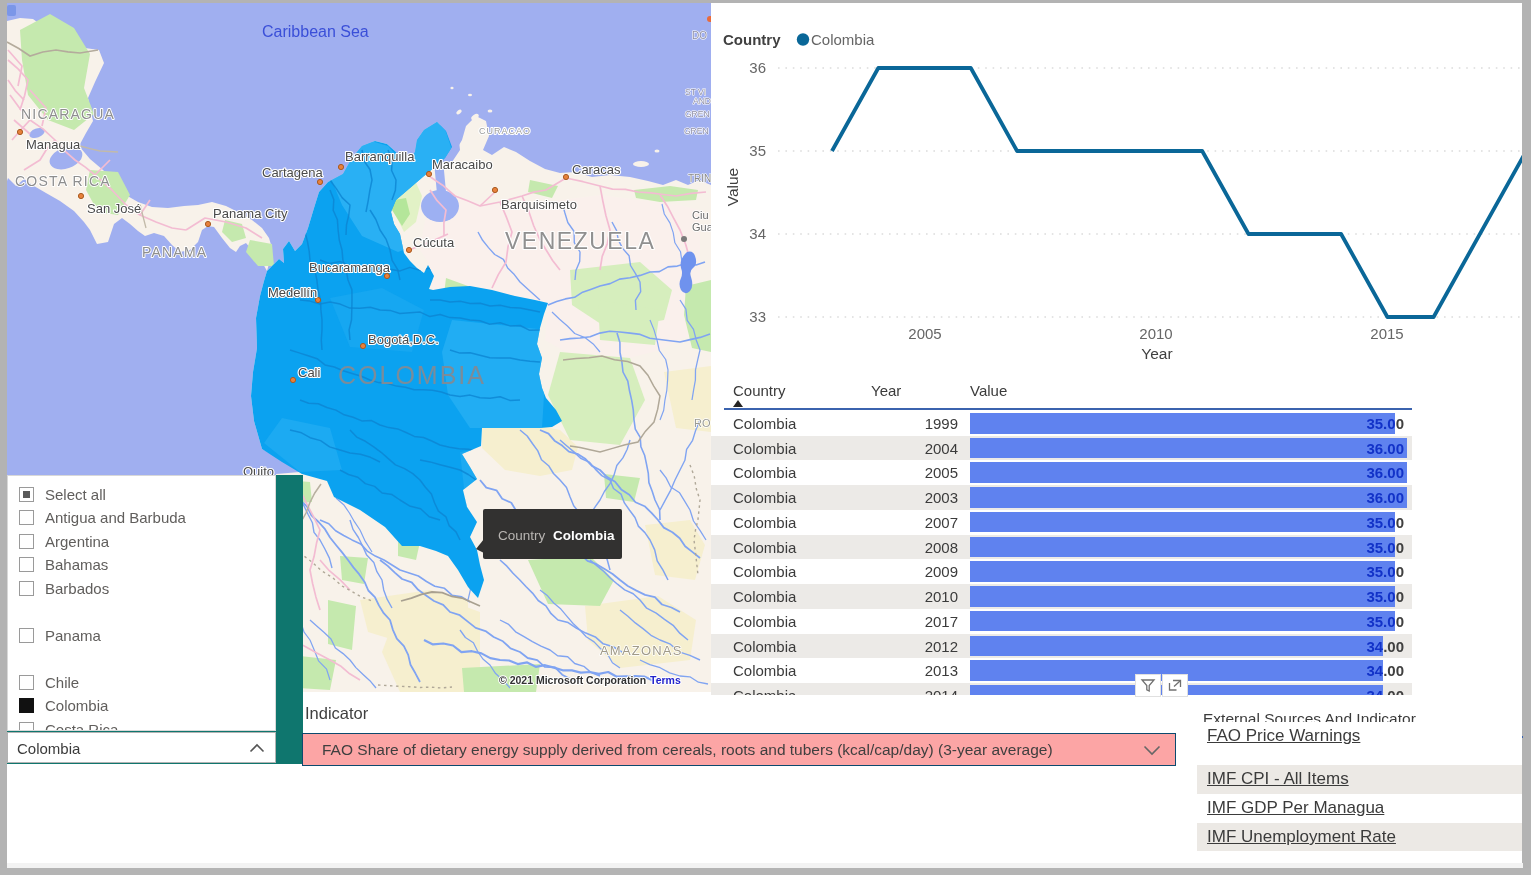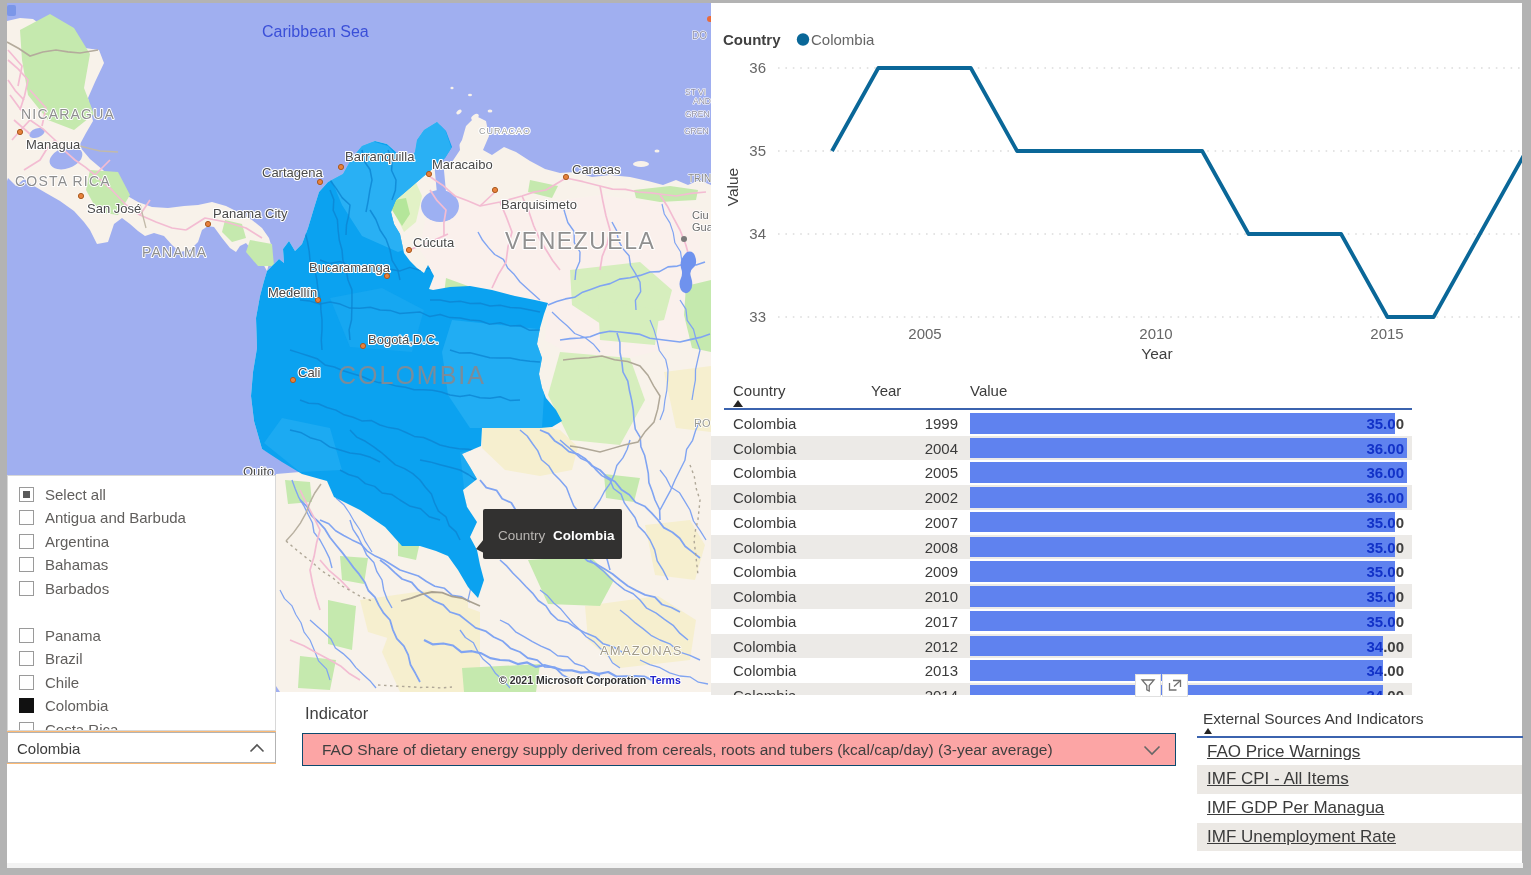--- a/index.html
+++ b/index.html
@@ -12,21 +12,21 @@
 #table .hline{position:absolute;left:13px;top:38px;width:688px;height:2px;background:#3b63ae}
 #table .r{position:absolute;left:0;width:701px;height:24.72px;background:#fff}
 #table .r.odd{background:#eceae7}
 #table .c1{position:absolute;left:22px;top:4px;font-size:15px;color:#3b3b3b}
 #table .c2{position:absolute;left:167px;top:4px;width:80px;text-align:right;font-size:15px;color:#3b3b3b}
 #table .vg{position:absolute;left:413px;top:4px;width:280px;text-align:right;font-size:15px;font-weight:bold;color:#404040}
 #table .bar{position:absolute;left:259px;top:2px;height:20.5px;background:#5f82ef;overflow:hidden}
 #table .vb{position:absolute;top:2px;width:280px;text-align:right;font-size:15px;font-weight:bold;color:#1232c8}
 #ticons{position:absolute;left:1136px;top:675px;display:flex;gap:3px}
 .tic{width:24px;height:21px;background:#fff;box-shadow:0 0 0 1px #e0e0e0}
-#slicer{position:absolute;left:7px;top:475px;width:269px;height:289px;background:#fdba74}
+#slicer{position:absolute;left:7px;top:475px;width:296px;height:289px;background:#0f766e}
 #sllist{position:absolute;left:0;top:0;width:269px;height:256px;overflow:hidden;
   border:1px solid #d8d8d8;background:#fff}
 .sli{position:absolute;left:11px;height:23.45px;width:250px}
 .cb{position:absolute;left:0;top:3px;width:15px;height:15px;border:1px solid #9a9a9a;background:#fff}
 .cb.part span{position:absolute;left:3px;top:3px;width:7px;height:7px;background:#5a5a5a}
 .cb.full{background:#111;border-color:#111}
 .slt{position:absolute;left:26px;top:2px;font-size:15px;color:#605e5c}
 #sldrop{position:absolute;left:0;top:257px;width:269px;height:31px;border:1px solid #b3b3b3;background:#fff}
 #sldrop>span{position:absolute;left:9px;top:7px;font-size:15px;color:#3b3b3b}
 #tooltip{position:absolute;left:483px;top:509px;width:139px;height:50px;background:#323130;border-radius:2px}
@@ -285,21 +285,21 @@
     <div class="r" style="top:90.4px">
       <span class="c1">Colombia</span>
       <span class="c2">2005</span>
       <span class="vg">36.00</span>
       <div class="bar" style="width:437.0px">
         <span class="vb" style="right:3.0px">36.00</span>
       </div>
     </div>
     <div class="r odd" style="top:115.2px">
       <span class="c1">Colombia</span>
-      <span class="c2">2002</span>
+      <span class="c2">2003</span>
       <span class="vg">36.00</span>
       <div class="bar" style="width:437.0px">
         <span class="vb" style="right:3.0px">36.00</span>
       </div>
     </div>
     <div class="r" style="top:139.9px">
       <span class="c1">Colombia</span>
       <span class="c2">2007</span>
       <span class="vg">35.00</span>
       <div class="bar" style="width:424.9px">
@@ -397,24 +397,20 @@
         <span class="cb"></span>
         <span class="slt">Bahamas</span>
       </div>
       <div class="sli" style="top:101.8px">
         <span class="cb"></span>
         <span class="slt">Barbados</span>
       </div>
       <div class="sli" style="top:148.7px">
         <span class="cb"></span>
         <span class="slt">Panama</span>
-      </div>
-      <div class="sli" style="top:172.2px">
-        <span class="cb"></span>
-        <span class="slt">Brazil</span>
       </div>
       <div class="sli" style="top:195.6px">
         <span class="cb"></span>
         <span class="slt">Chile</span>
       </div>
       <div class="sli" style="top:219.0px">
         <span class="cb full"></span>
         <span class="slt">Colombia</span>
       </div>
       <div class="sli" style="top:242.5px">
@@ -437,24 +433,24 @@
     </svg>
 </div>
 <div id="indlabel">Indicator</div>
 <div id="indbox">
     <span>FAO Share of dietary energy supply derived from cereals, roots and tubers (kcal/cap/day) (3-year average)</span>
 <svg width="18" height="11" viewBox="0 0 18 11" style="position:absolute;right:14px;top:11px">
       <path d="M1.5 1.5 L9 9 L16.5 1.5" fill="none" stroke="#666" stroke-width="1.6"></path>
     </svg>
 </div>
 <div id="ext">
-    <div id="exthead">External Sources And Indicators</div>
+    <div id="exthead">External Sources And Indicator</div>
     <div class="sortarr2"></div>
     <div class="exline"></div>
-    <div class="exr" style="top:60px;height:27px">
+    <div class="exr" style="top:44px;height:27px">
       <span>FAO Price Warnings</span>
     </div>
     <div class="exr g" style="top:87px;height:29px">
       <span>IMF CPI - All Items</span>
     </div>
     <div class="exr" style="top:116px;height:29px">
       <span>IMF GDP Per Managua</span>
     </div>
     <div class="exr g" style="top:145px;height:28px">
       <span>IMF Unemployment Rate</span>

